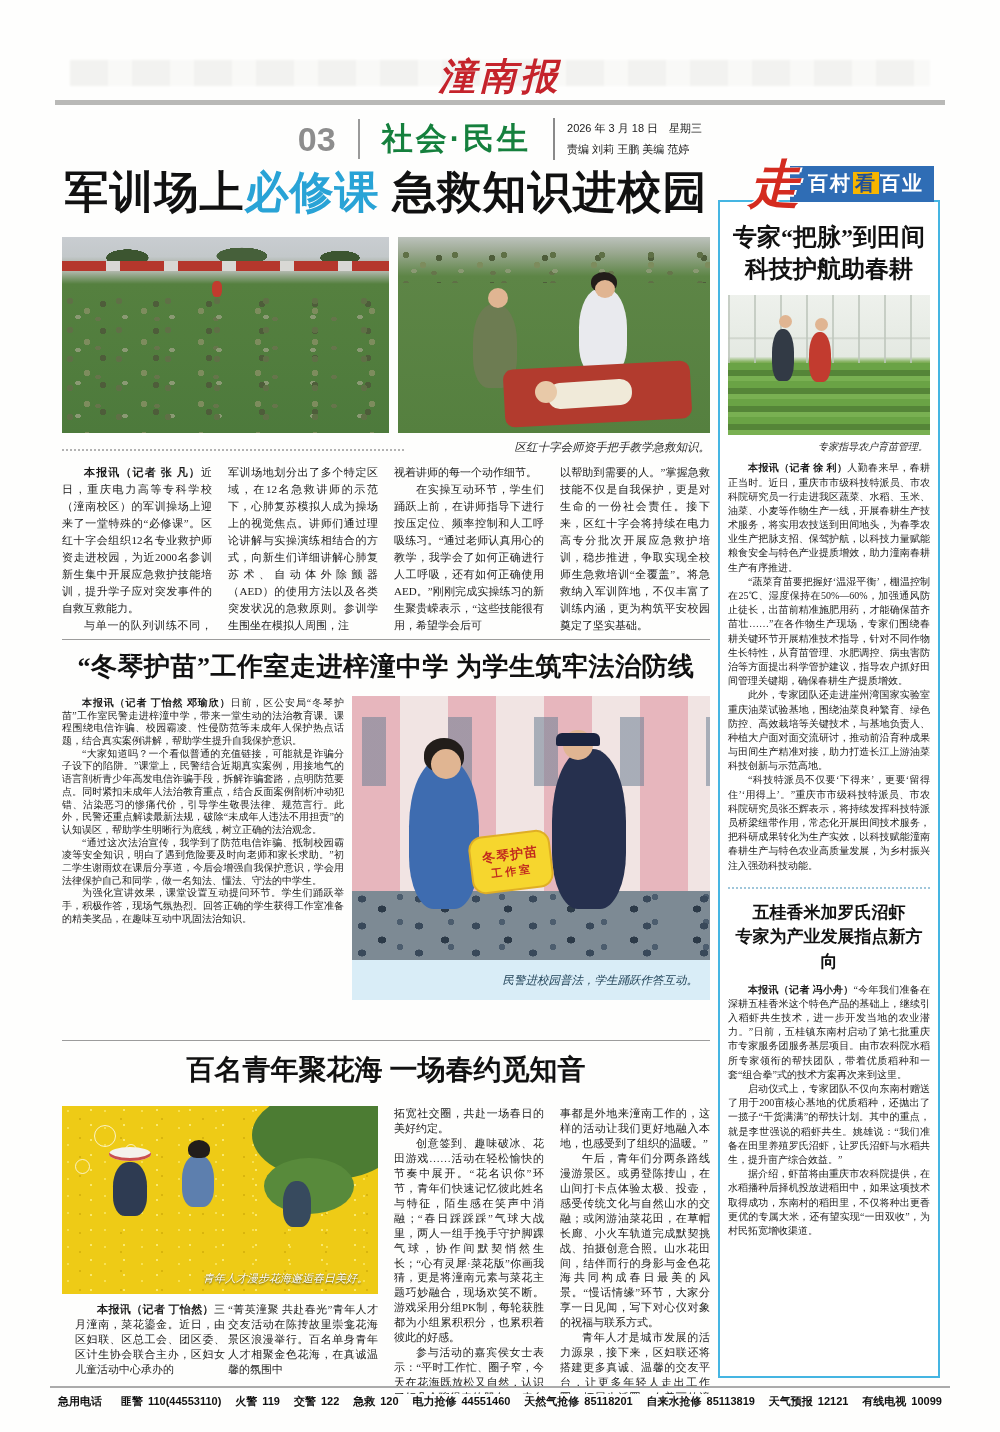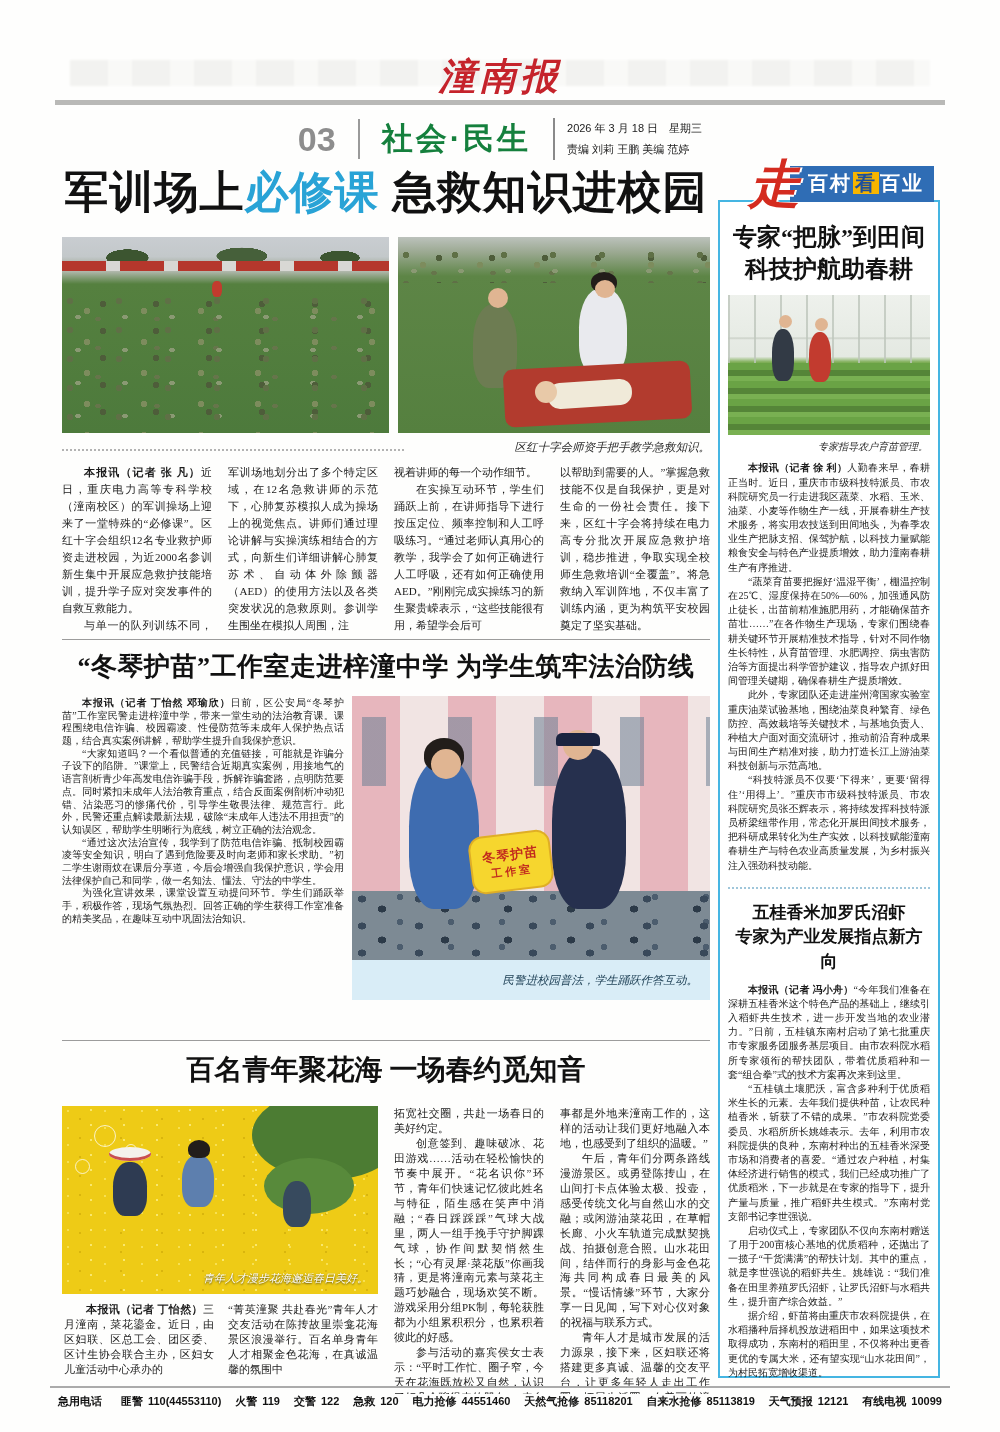--- a/index.html
+++ b/index.html
@@ -107,21 +107,21 @@
 
   .rule { background:#9c9c9c; height:1px; }
   .rule2 { left:62px; top:639px; width:648px; }
   .rule3 { left:62px; top:1040px; width:648px; }
 
   .t2 { left:62px; top:649px; width:648px; text-align:center; font-weight:bold; font-size:26px; color:#111; letter-spacing:0.5px; }
   .law-col { left:62px; top:697px; width:282px; height:332px; font-size:10px; line-height:1.27; }
 
   .t3 { left:62px; top:1051px; width:648px; text-align:center; font-weight:bold; font-size:28px; color:#111; }
   .ycol { font-size:11px; line-height:1.36; }
-  .yc1 { left:64px; top:1302px; width:150px; height:92px; }
+  .yc1 { left:75px; top:1302px; width:150px; height:92px; }
   .yc2 { left:228px; top:1302px; width:150px; height:92px; }
   .yc3 { left:394px; top:1106px; width:150px; height:288px; }
   .yc4 { left:560px; top:1106px; width:150px; height:288px; }
 
   
   .sidebar { left:718px; top:200px; width:222px; height:1178px; border:2px solid #45b5e2; background:#fff; padding:0 8px; }
   .banner { left:722px; top:158px; width:216px; height:48px; z-index:3; }
   .banner .walk { position:absolute; left:26px; top:-8px; font-size:52px; font-weight:bold; font-style:italic; color:#d42b1f; text-shadow:-2px 0 #fff, 2px 0 #fff, 0 2px #fff; z-index:2; font-family:"Liberation Serif",serif; }
   .banner .bbox { position:absolute; left:68px; top:8px; background:#2f6db5; color:#fff; font-family:"Liberation Sans",sans-serif; font-weight:bold; font-size:20px; padding:4px 10px 5px 18px; letter-spacing:2px; white-space:nowrap; }
   .banner .bbox .hl-look { background:#f7b500; color:#1c4f9c; padding:0 2px; margin:0 1px; }
@@ -278,23 +278,22 @@
       <p>此外，专家团队还走进崖州湾国家实验室重庆油菜试验基地，围绕油菜良种繁育、绿色防控、高效栽培等关键技术，与基地负责人、种植大户面对面交流研讨，推动前沿育种成果与田间生产精准对接，助力打造长江上游油菜科技创新与示范高地。</p>
       <p>“科技特派员不仅要‘下得来’，更要‘留得住’‘用得上’。”重庆市市级科技特派员、市农科院研究员张丕辉表示，将持续发挥科技特派员桥梁纽带作用，常态化开展田间技术服务，把科研成果转化为生产实效，以科技赋能潼南春耕生产与特色农业高质量发展，为乡村振兴注入强劲科技动能。</p>
     </div>
     <div class="sdots"></div>
     <div class="s2t">
       <div>五桂香米加罗氏沼虾</div>
       <div>专家为产业发展指点新方向</div>
     </div>
     <div class="sbody">
       <p><b>本报讯（记者 冯小舟）</b><span>“今年我们准备在深耕五桂香米这个特色产品的基础上，继续引入稻虾共生技术，进一步开发当地的农业潜力。”日前，五桂镇东南村启动了第七批重庆市专家服务团服务基层项目。由市农科院水稻所专家领衔的帮扶团队，带着优质稻种和一套“组合拳”式的技术方案再次来到这里。</span></p>
-      <p>“五桂镇土壤肥沃，富含多种利于优质稻米生长的元素。去年我们提供种苗，让农民种植香米，斩获了不错的成果。”市农科院党委委员、水稻所所长姚雄表示。去年，利用市农科院提供的良种，东南村种出的五桂香米深受市场和消费者的喜爱。“通过农户种植，村集体经济进行销售的模式，我们已经成功推广了优质稻米，下一步就是在专家的指导下，提升产量与质量，推广稻虾共生模式。”东南村党支部书记李世强说。</p>
       <p>启动仪式上，专家团队不仅向东南村赠送了用于200亩核心基地的优质稻种，还抛出了一揽子“干货满满”的帮扶计划。其中的重点，就是李世强说的稻虾共生。姚雄说：“我们准备在田里养殖罗氏沼虾，让罗氏沼虾与水稻共生，提升亩产综合效益。”</p>
-      <p>据介绍，虾苗将由重庆市农科院提供，在水稻播种后择机投放进稻田中，如果这项技术取得成功，东南村的稻田里，不仅将种出更香更优的专属大米，还有望实现“山水花田间”，为村民拓宽增收渠道。</p>
+      <p>据介绍，虾苗将由重庆市农科院提供，在水稻播种后择机投放进稻田中，如果这项技术取得成功，东南村的稻田里，不仅将种出更香更优的专属大米，还有望实现“一田双收”，为村民拓宽增收渠道。</p>
     </div>
   </div>
 
   <div class="abs rule-foot"></div>
   <div class="abs footer">
     <span class="fitem"><span>急用电话</span><span></span></span>
     <span class="fitem"><span>匪警</span><span>110(44553110)</span></span>
     <span class="fitem"><span>火警</span><span>119</span></span>
     <span class="fitem"><span>交警</span><span>122</span></span>
     <span class="fitem"><span>急救</span><span>120</span></span>

